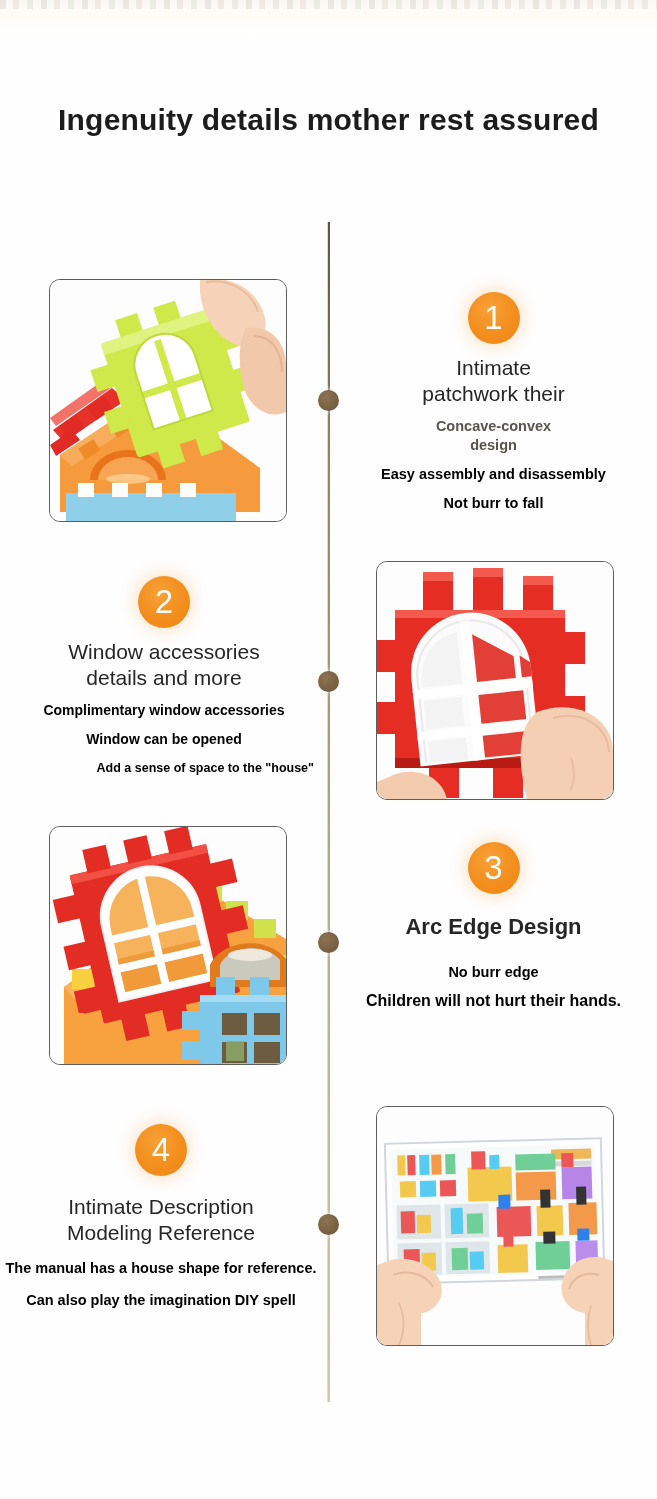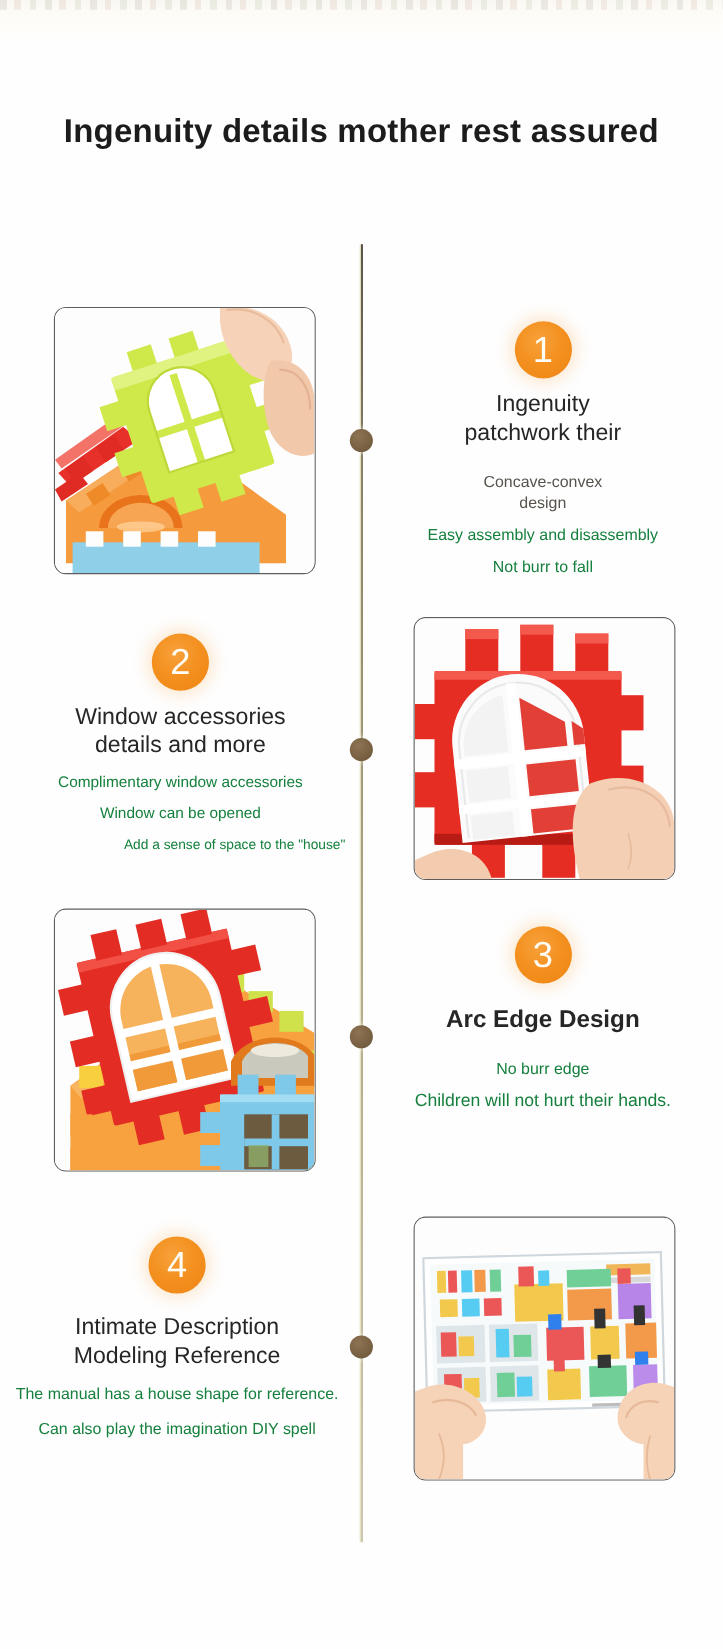--- a/index.html
+++ b/index.html
@@ -113,30 +113,30 @@
     margin-top: 11px;
     font-size: 21px;
     line-height: 26px;
     color: #262626;
     font-weight: 400;
   }
   .sub {
     font-size: 14.5px;
     line-height: 19px;
     color: #58544d;
-    margin-top: 23px;
-    font-weight: 400;
+    margin-top: 10px;
+    font-weight: 700;
     text-align: center;
   }
   .note {
     font-size: 14.5px;
     line-height: 20px;
-    color: #15803d;
+    color: #000000;
     margin-top: 9px;
-    font-weight: 400;
+    font-weight: 700;
   }
   .note.s2 { font-size: 14px; }
   .note.s3 { font-size: 12.5px; text-align: right; }
 
   
   svg { display: block; }
 </style>
 </head>
 <body>
 
@@ -216,21 +216,21 @@
         <path d="M156 2 C180 -2 202 12 208 32" fill="none" stroke="#e8bb9c" stroke-width="2"></path>
         <path d="M204 56 C222 56 232 72 232 92" fill="none" stroke="#e3b293" stroke-width="2"></path>
       </g>
     </svg>
   </div>
 </div>
 
 <div class="block" style="left:346px; top:292px; width:295px;">
   <div class="badge">1</div>
   <div class="heading">
-    <div>Ingenuity</div>
+    <div>Intimate</div>
     <div>patchwork their</div>
   </div>
   <div class="sub">
     <div>Concave-convex</div>
     <div>design</div>
   </div>
   <div class="note">Easy assembly and disassembly</div>
   <div class="note">Not burr to fall</div>
 </div>
 

